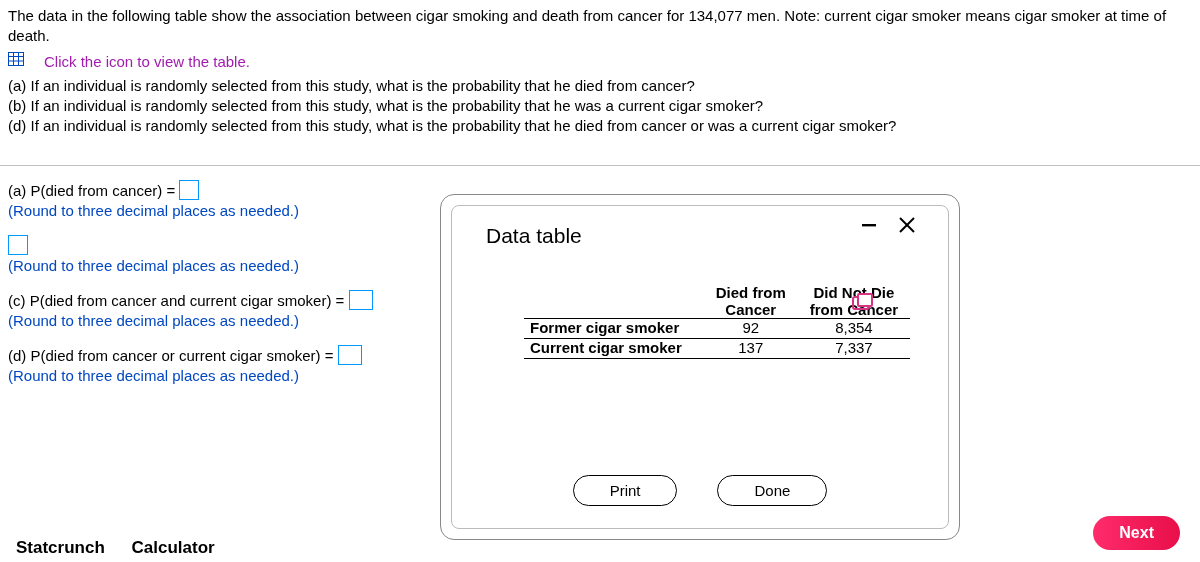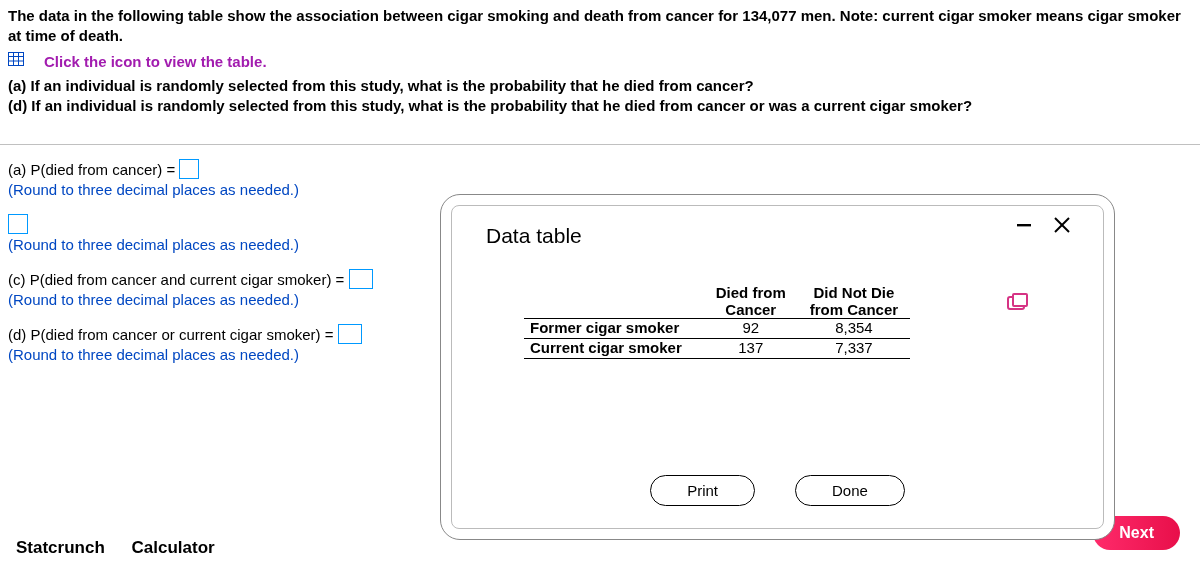--- a/index.html
+++ b/index.html
@@ -5,21 +5,21 @@
   * { box-sizing: border-box; margin: 0; padding: 0; }
   body {
     font-family: Arial, Helvetica, sans-serif;
     font-size: 15px;
     color: #000;
     width: 1200px;
     height: 562px;
     position: relative;
     overflow: hidden;
   }
-  .problem-text { padding: 6px 8px 0 8px; line-height: 1.35; font-weight: bold; }
+  .problem-text { padding: 6px 8px 0 8px; line-height: 1.35; }
   .note-row { margin-top: 4px; }
   .table-link { color: #a21caf; cursor: pointer; display: inline-flex; gap: 20px; }
   .table-icon-svg { width: 16px; height: 14px; }
   .parts { margin-top: 4px; }
   .parts p { line-height: 1.35; }
   .hr { border: none; border-top: 1px solid #c0c0c0; margin: 28px 0 0 0; }
 
   .answers { padding: 14px 8px 0 8px; }
   .ans-line { margin-top: 2px; }
   .ans-line.first { margin-top: 0; }
@@ -41,24 +41,24 @@
     background: linear-gradient(90deg, #ff2b6b, #e80f4a);
     color: #fff; font-weight: bold; font-size: 16px;
     border: none; border-radius: 20px;
     padding: 8px 26px; cursor: pointer;
   }
 
   
   .modal {
     position: absolute;
     left: 440px; top: 194px;
-    width: 675px; height: 346px;
+    width: 520px; height: 346px;
     background: #fff;
     border: 1px solid #888;
-    border-radius: 20px;
+    border-radius: 14px;
     box-shadow: 0 0 0 rgba(0,0,0,0);
   }
   .modal-inner {
     position: absolute; inset: 10px;
     border: 1px solid #bbb;
     border-radius: 8px;
   }
   .modal-header {
     position: absolute; left: 34px; top: 18px;
     font-size: 21px;
@@ -107,20 +107,21 @@
         <line x1="0.5" y1="4.5" x2="15.5" y2="4.5" stroke="#0047c2"></line>
         <line x1="0.5" y1="9" x2="15.5" y2="9" stroke="#0047c2"></line>
         <line x1="5.5" y1="0.5" x2="5.5" y2="13.5" stroke="#0047c2"></line>
         <line x1="10.5" y1="0.5" x2="10.5" y2="13.5" stroke="#0047c2"></line>
       </svg>
       <span>Click the icon to view the table.</span>
     </span>
   </div>
   <div class="parts">
     <p>(a) If an individual is randomly selected from this study, what is the probability that he died from cancer?</p>
+    <p>(b) If an individual is randomly selected from this study, what is the probability that he was a current cigar smoker?</p>
     <p>(d) If an individual is randomly selected from this study, what is the probability that he died from cancer or was a current cigar smoker?</p>
   </div>
 </div>
 
 <hr class="hr">
 
 <div class="answers">
   <div class="ans-line first">
     <span>(a) P(died from cancer) = </span><span class="answer-input"></span>
   </div>

